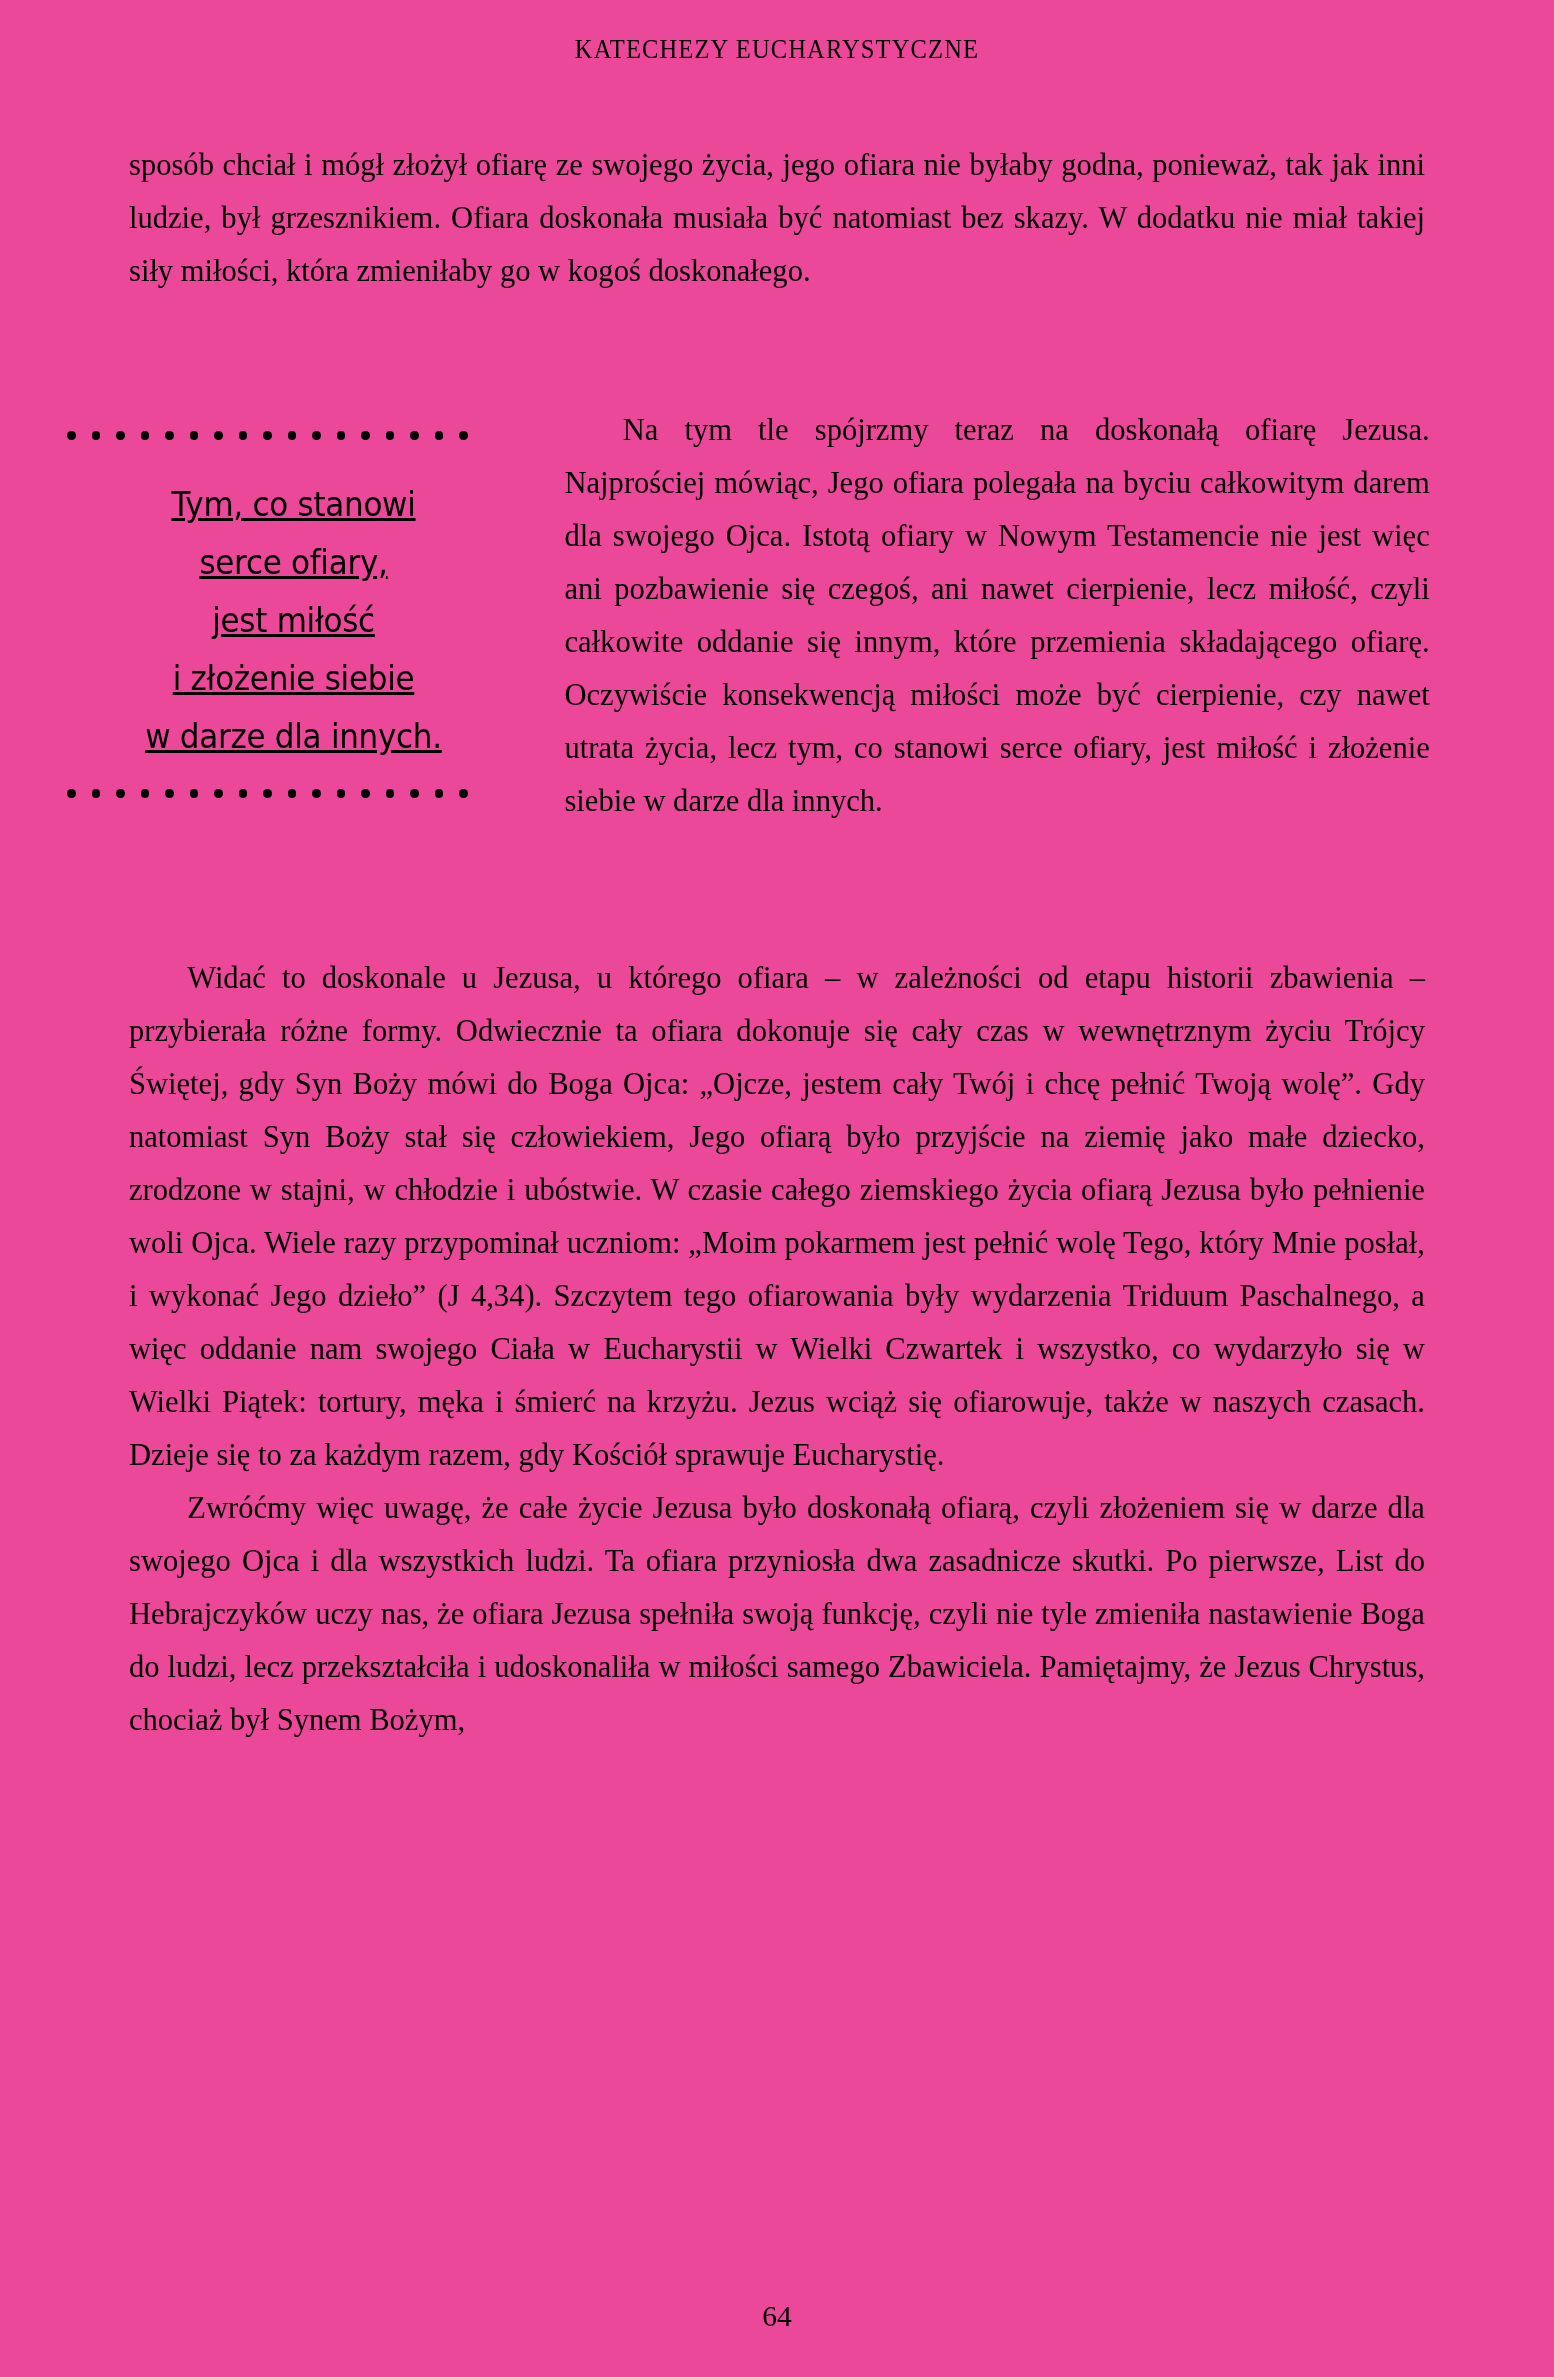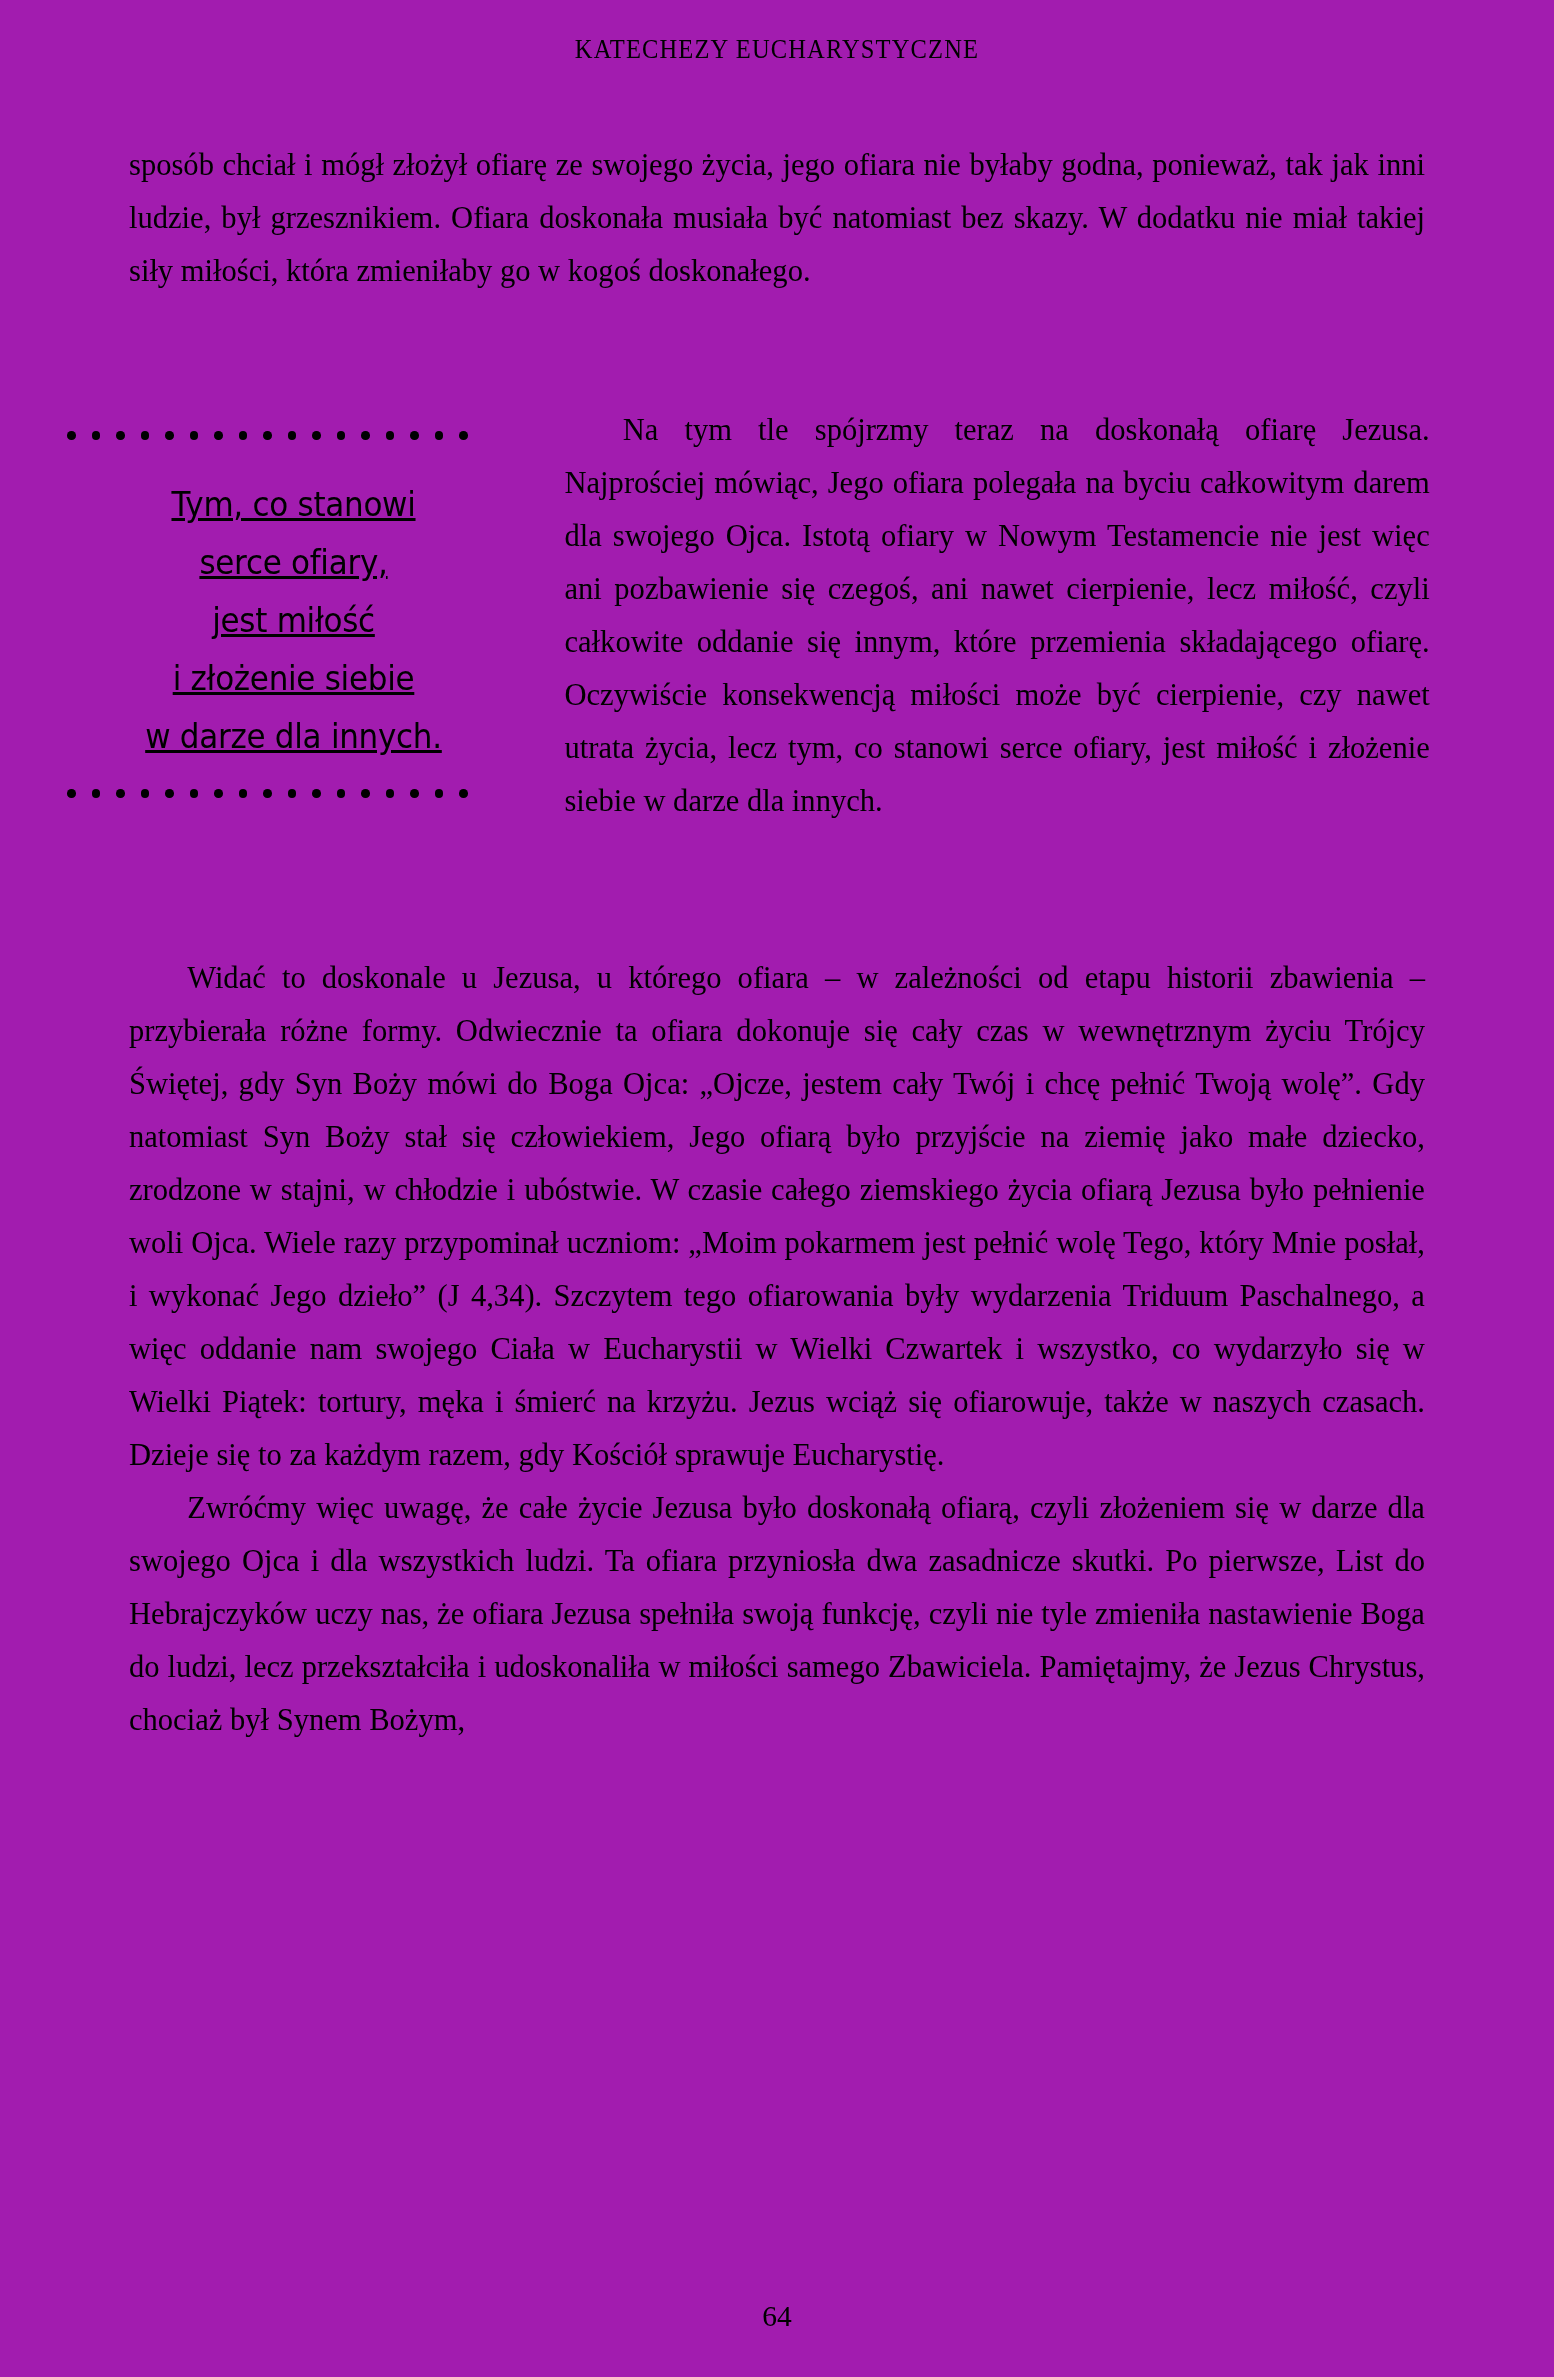--- a/index.html
+++ b/index.html
@@ -4,21 +4,21 @@
 <style>
   html, body {
     margin: 0;
     padding: 0;
     background: #ffffff;
   }
   .page {
     position: relative;
     width: 1554px;
     height: 2377px;
-    background: #a21caf;
+    background: #ec4899;
     margin: 0 auto;
     overflow: hidden;
     font-family: "Liberation Serif", "DejaVu Serif", serif;
     color: #000000;
   }
 
   
   .running-head {
     position: absolute;
     top: 34px;

